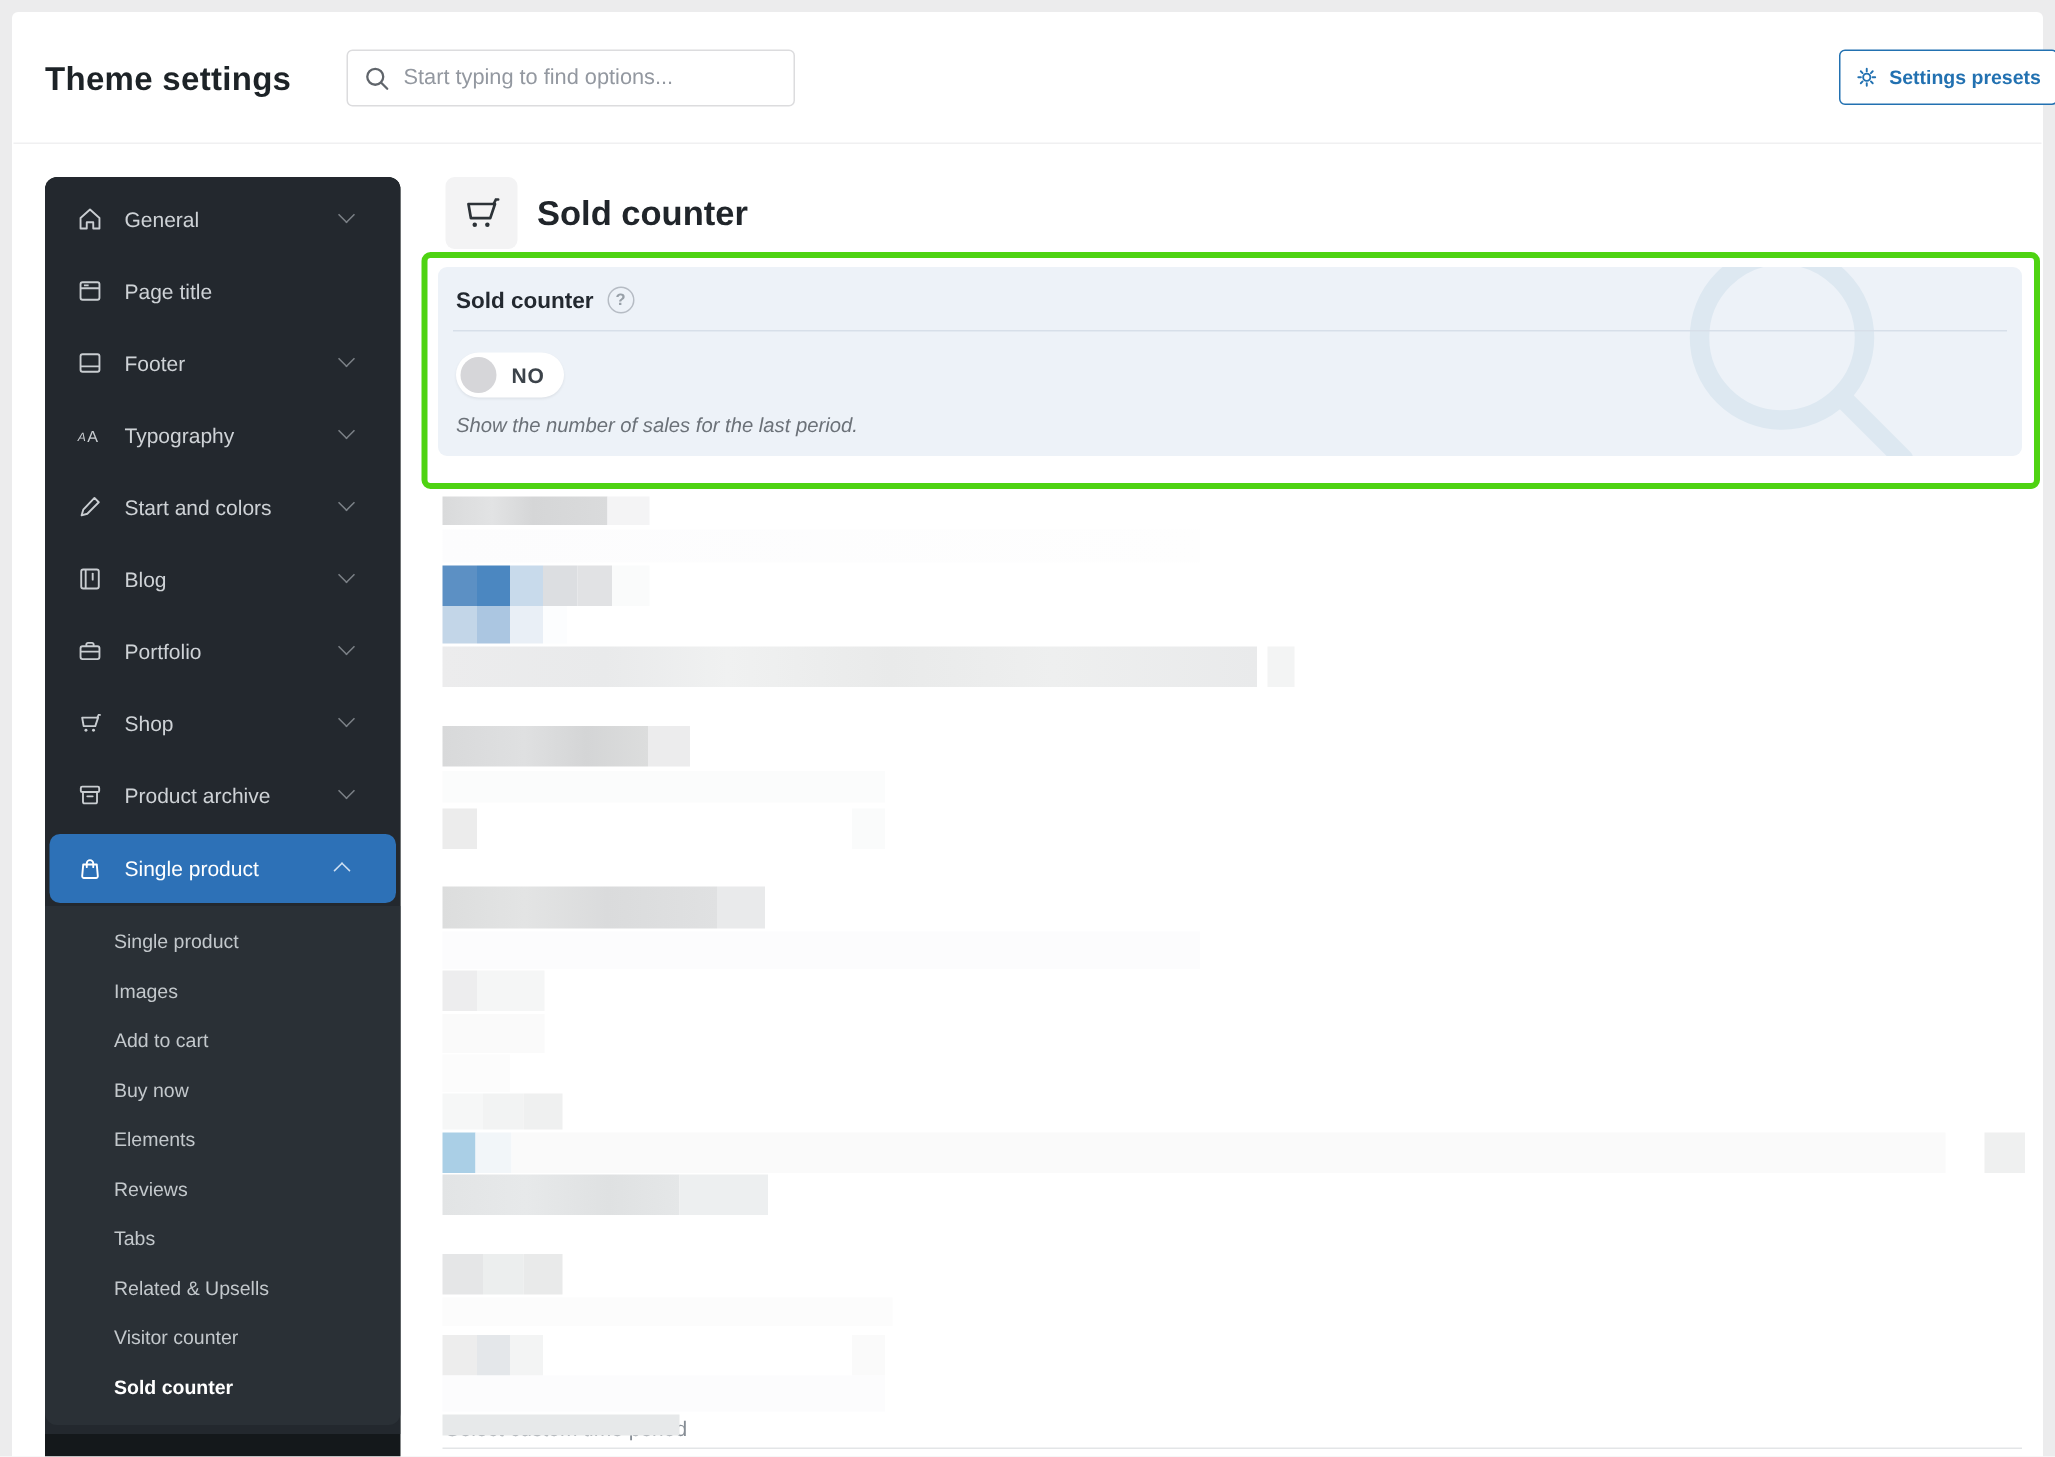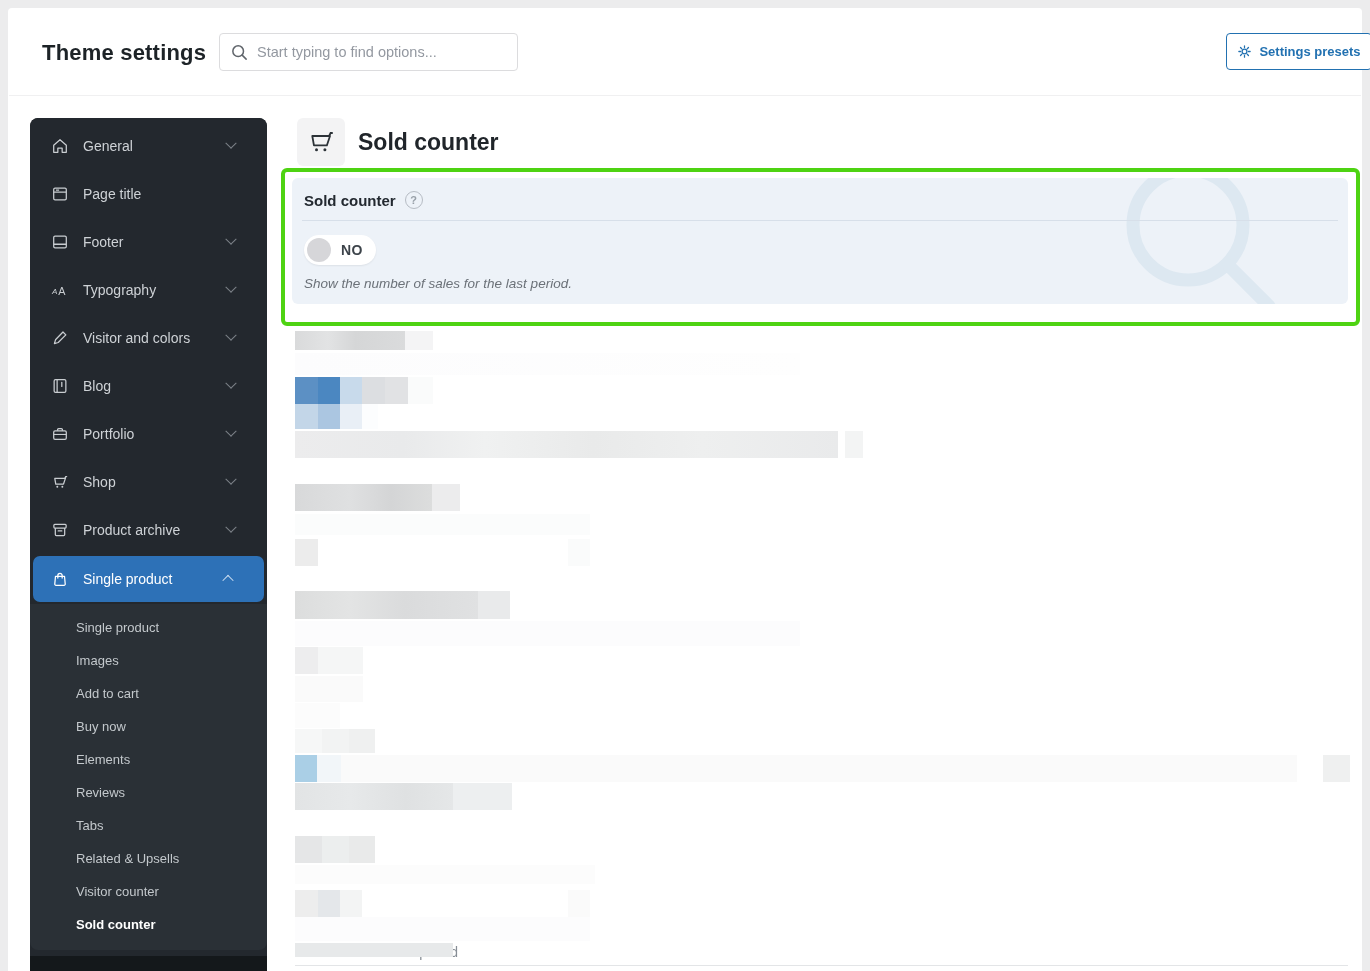--- a/index.html
+++ b/index.html
@@ -11,24 +11,24 @@
     overflow: hidden;
     color: #1d2327;
   }
   .card {
     position: absolute; left:8px; top:8px; right:8px; bottom:0;
     background:#ffffff; border-radius:4px 4px 0 0;
   }
   
   .page-title {
     position:absolute; left:30px; top:40px;
-    font-size:22px; font-weight:700; color:#1d2327; letter-spacing:.2px;margin-left:12px;
+    font-size:22px; font-weight:700; color:#1d2327; letter-spacing:.2px;
   }
   .search-box {
-    position:absolute; left:219px; top:33px; width:299px; height:38px;
+    position:absolute; left:231px; top:33px; width:299px; height:38px;
     background:#fff; border:1px solid #dcdcde; border-radius:4px;
     display:flex; align-items:center; padding:0 10px; gap:8px;
   }
   .search-box input {
     border:none; outline:none; flex:1; font-size:14.5px;
     font-family:"Liberation Sans",sans-serif; color:#3c434a; background:transparent;
   }
   .search-box input::placeholder { color:#9398a0; }
   .presets-btn {
     position:absolute; left:1194px; top:33px; width:146px; height:37px;
@@ -193,21 +193,21 @@
       <span class="sb-label">Typography</span>
       <span class="chev down"></span>
     </div>
 
     <div class="sb-item">
       <span class="sb-ico">
           <svg width="18" height="18" viewBox="0 0 20 20">
             <path d="M13.3 3.3l3.2 3.2L8 15l-4.2 1.2L5 12z" fill="none" stroke="currentColor" stroke-width="1.4" stroke-linejoin="round"></path>
           </svg>
         </span>
-      <span class="sb-label">Visitor and colors</span>
+      <span class="sb-label">Start and colors</span>
       <span class="chev down"></span>
     </div>
 
     <div class="sb-item">
       <span class="sb-ico">
           <svg width="18" height="18" viewBox="0 0 20 20">
             <rect x="3.5" y="3" width="13" height="14" rx="1.5" fill="none" stroke="currentColor" stroke-width="1.4"></rect>
             <line x1="6.8" y1="3" x2="6.8" y2="17" stroke="currentColor" stroke-width="1.4"></line>
             <line x1="12" y1="6" x2="12" y2="10.5" stroke="currentColor" stroke-width="1.4" stroke-linecap="round"></line>
           </svg>

